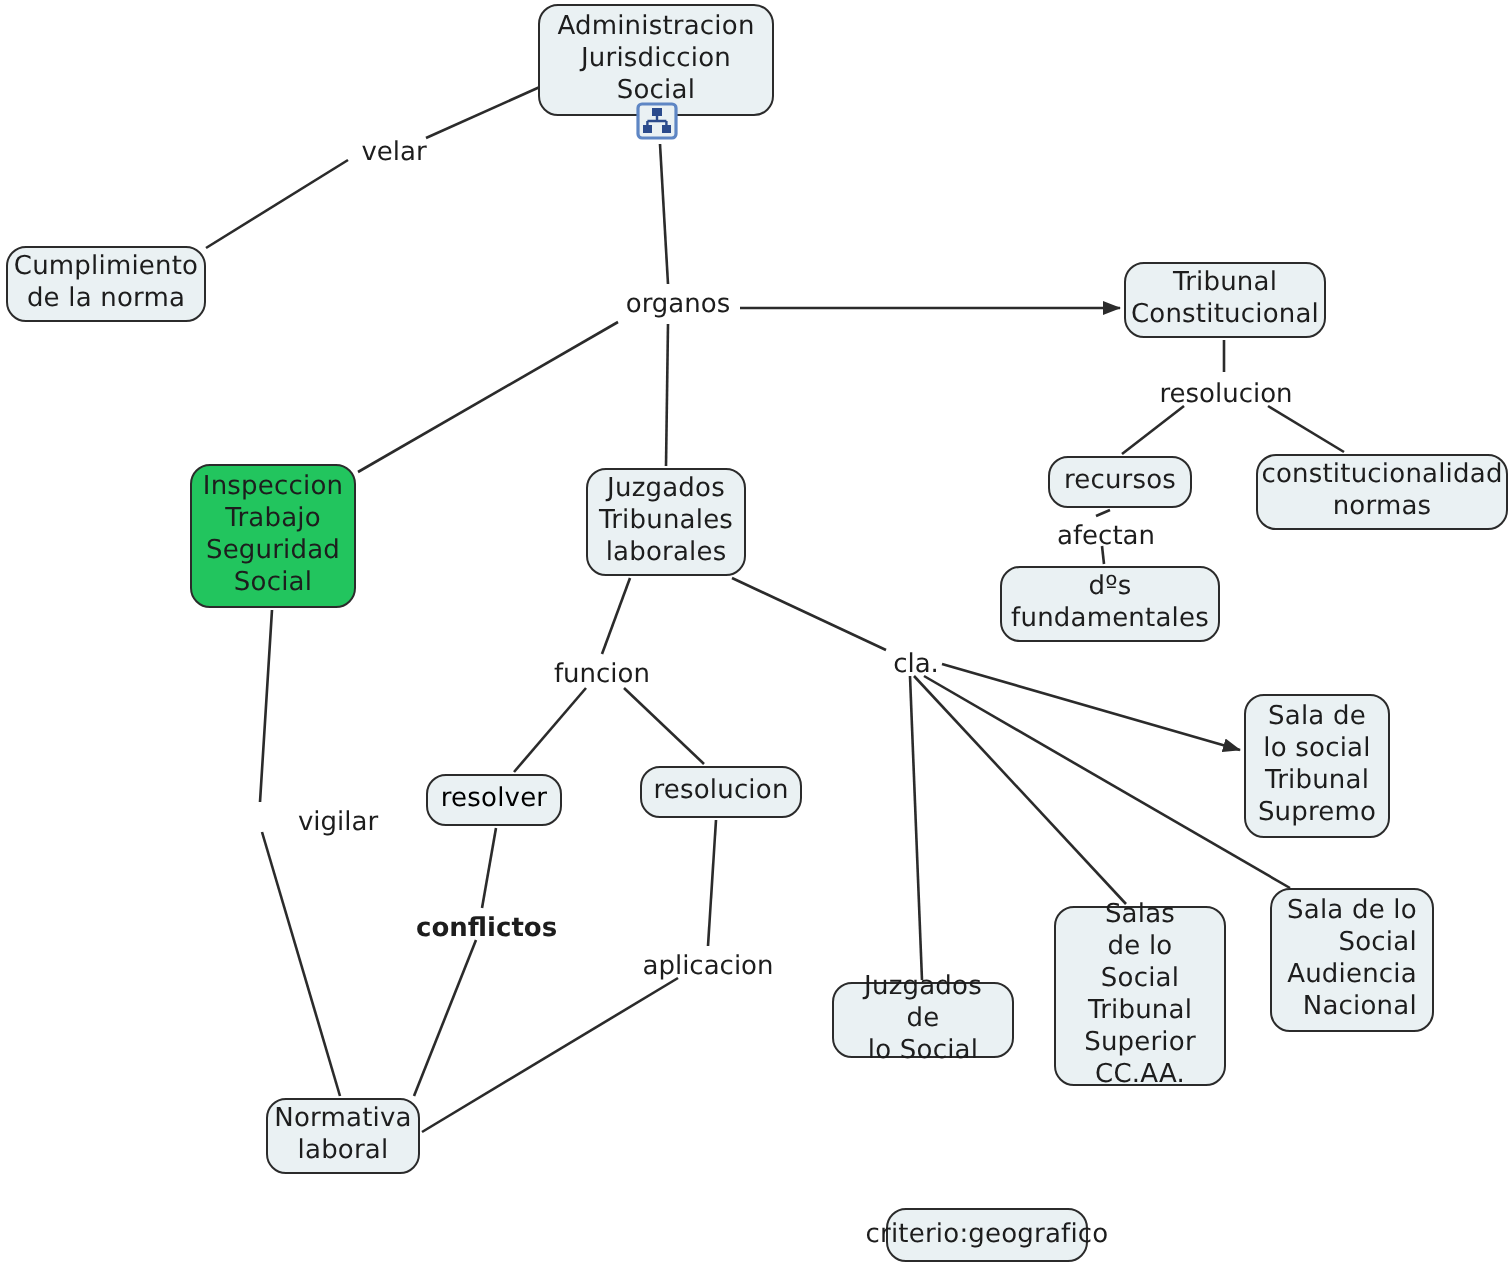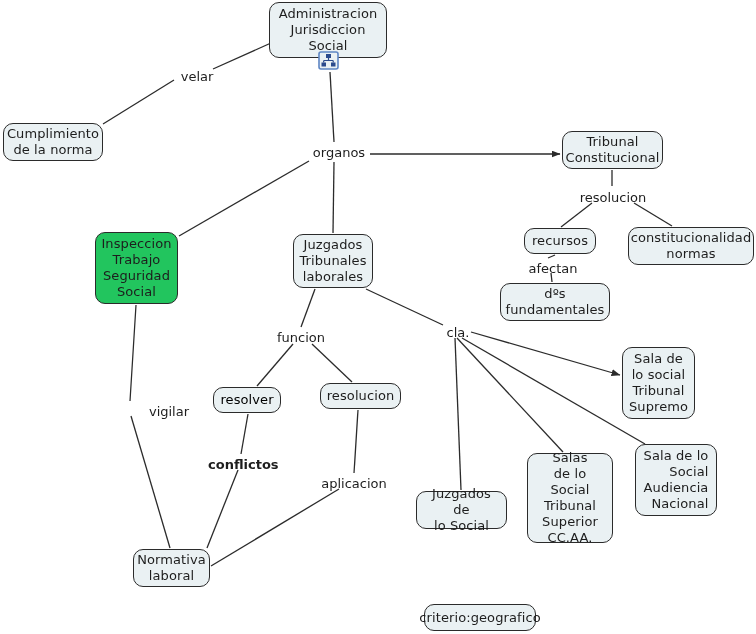--- a/index.html
+++ b/index.html
@@ -130,21 +130,21 @@
 Nacional</div>
       <div class="node" style="left: 527px; top: 453px; width: 86px; height: 90px; background: rgb(234, 241, 243); border-color: rgb(43, 43, 43); color: rgb(29, 29, 29); text-align: center;">Salas
 de lo Social
 Tribunal
 Superior
 CC.AA.</div>
       <div class="node" style="left: 416px; top: 491px; width: 91px; height: 38px; background: rgb(234, 241, 243); border-color: rgb(43, 43, 43); color: rgb(29, 29, 29);">Juzgados de
 lo Social</div>
       <div class="node" style="left: 133px; top: 549px; width: 77px; height: 38px; background: rgb(234, 241, 243); border-color: rgb(43, 43, 43); color: rgb(29, 29, 29);">Normativa
 laboral</div>
-      <div class="node" style="left: 424px; top: 604px; width: 112px; height: 27px; background: rgb(234, 241, 243); border-color: rgb(43, 43, 43); color: rgb(29, 29, 29);">criterio:geografico</div>
+      <div class="node" style="left: 443px; top: 604px; width: 101px; height: 27px; background: rgb(234, 241, 243); border-color: rgb(43, 43, 43); color: rgb(29, 29, 29);">criterio:geografico</div>
     </div>
   <div id="labels-group">
       <div class="link-label" style="left: 175px; top: 69px; width: 44px; color: rgb(29, 29, 29);">velar</div>
       <div class="link-label" style="left: 310px; top: 145px; width: 58px; color: rgb(29, 29, 29);">organos</div>
       <div class="link-label" style="left: 578px; top: 190px; width: 70px; color: rgb(29, 29, 29);">resolucion</div>
       <div class="link-label" style="left: 527px; top: 261px; width: 52px; color: rgb(29, 29, 29);">afectan</div>
       <div class="link-label" style="left: 276px; top: 330px; width: 50px; color: rgb(29, 29, 29);">funcion</div>
       <div class="link-label" style="left: 444px; top: 325px; width: 28px; color: rgb(29, 29, 29);">cla.</div>
       <div class="link-label" style="left: 111px; top: 404px; width: 44px; color: rgb(29, 29, 29); margin-left: 36px;">vigilar</div>
       <div class="link-label" style="left: 208px; top: 457px; width: 68px; color: rgb(29, 29, 29); font-weight: bold;">conflictos</div>

